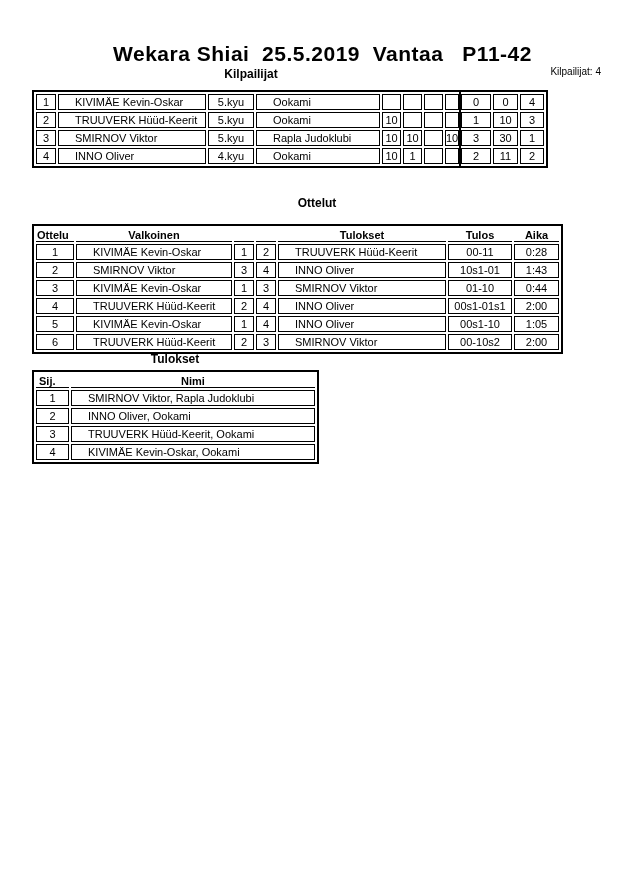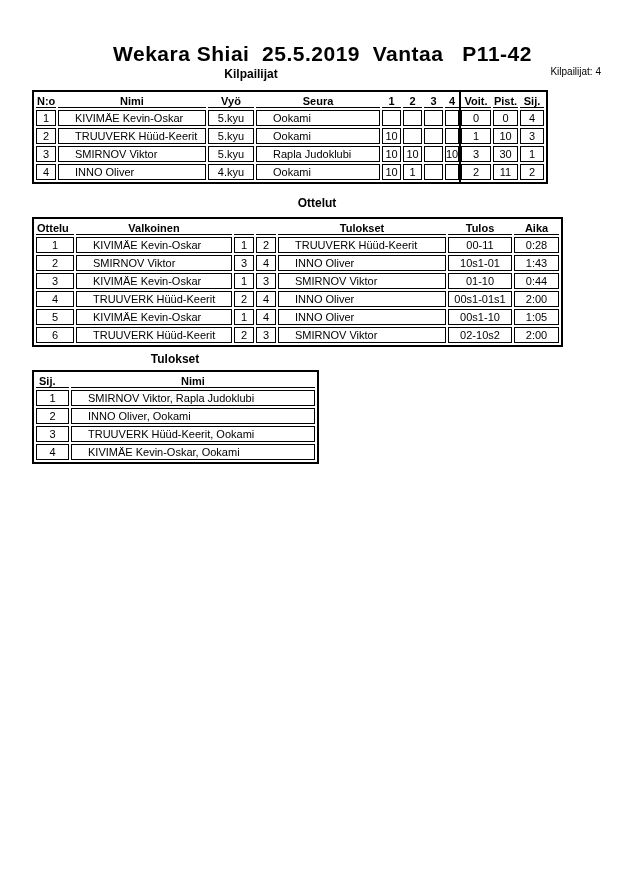--- a/index.html
+++ b/index.html
@@ -52,33 +52,20 @@
         <col style="width:124px">
       <col style="width:19px">
         <col style="width:19px">
         <col style="width:19px">
         <col style="width:14px">
       <col style="width:30px">
         <col style="width:25px">
         <col style="width:24px">
     </colgroup>
     <tbody>
-        <tr>
-      <th class="left" style="padding-left:1px;">N:o</th>
-      <th class="center">Nimi</th>
-      <th class="center">Vyö</th>
-      <th class="center">Seura</th>
-      <th class="center">1</th>
-      <th class="center">2</th>
-      <th class="center">3</th>
-      <th class="center">4</th>
-      <th class="center">Voit.</th>
-      <th class="center">Pist.</th>
-      <th class="center">Sij.</th>
-    </tr>
     <tr>
       <td class="center">1</td>
       <td class="left">KIVIMÄE Kevin-Oskar</td>
       <td class="center">5.kyu</td>
       <td class="left">Ookami</td>
       <td class="center"></td>
       <td class="center"></td>
       <td class="center"></td>
       <td class="center"></td>
       <td class="center">0</td>
@@ -124,21 +111,21 @@
       <td class="center">11</td>
       <td class="center">2</td>
     </tr>
   </tbody>
     </table>
   <div class="t1-divider"></div>
 </div>
 
 <div class="abs section-title" style="top:196px; left:299px;margin-left:18px;">Ottelut</div>
 
-<div class="twrap" style="left:32px; top:217px;border-radius:24px;">
+<div class="twrap" style="left:32px; top:224px;border-radius:24px;">
   <table style="width:531px;">
     <colgroup>
       <col style="width:38px">
         <col style="width:156px">
         <col style="width:20px">
         <col style="width:20px">
       <col style="width:168px">
         <col style="width:64px">
         <col style="width:45px">
     </colgroup>
@@ -196,21 +183,21 @@
       <td class="left">INNO Oliver</td>
       <td class="center">00s1-10</td>
       <td class="center">1:05</td>
     </tr>
     <tr>
       <td class="center">6</td>
       <td class="left">TRUUVERK Hüüd-Keerit</td>
       <td class="center">2</td>
       <td class="center">3</td>
       <td class="left">SMIRNOV Viktor</td>
-      <td class="center">02-10s2</td>
+      <td class="center">00-10s2</td>
       <td class="center">2:00</td>
     </tr>
   </tbody>
     </table>
 </div>
 
 <div class="abs section-title" style="top:352px; left:175px;">Tulokset</div>
 
 <div class="twrap" style="left:32px; top:370px;">
   <table style="width:287px;">

